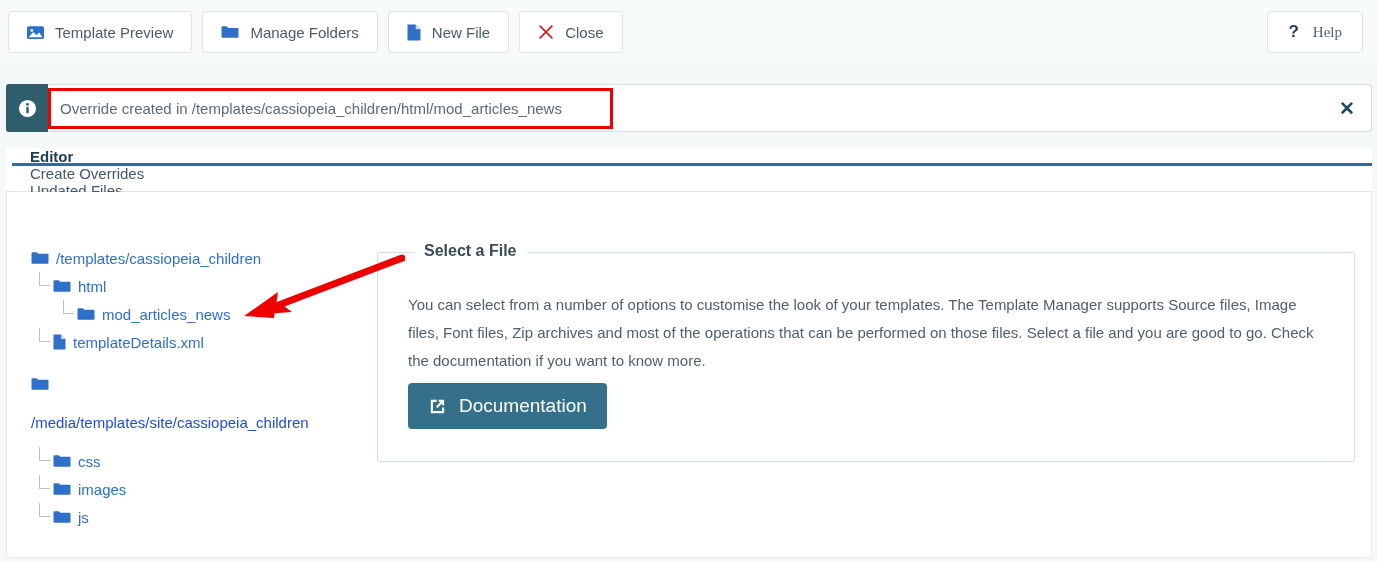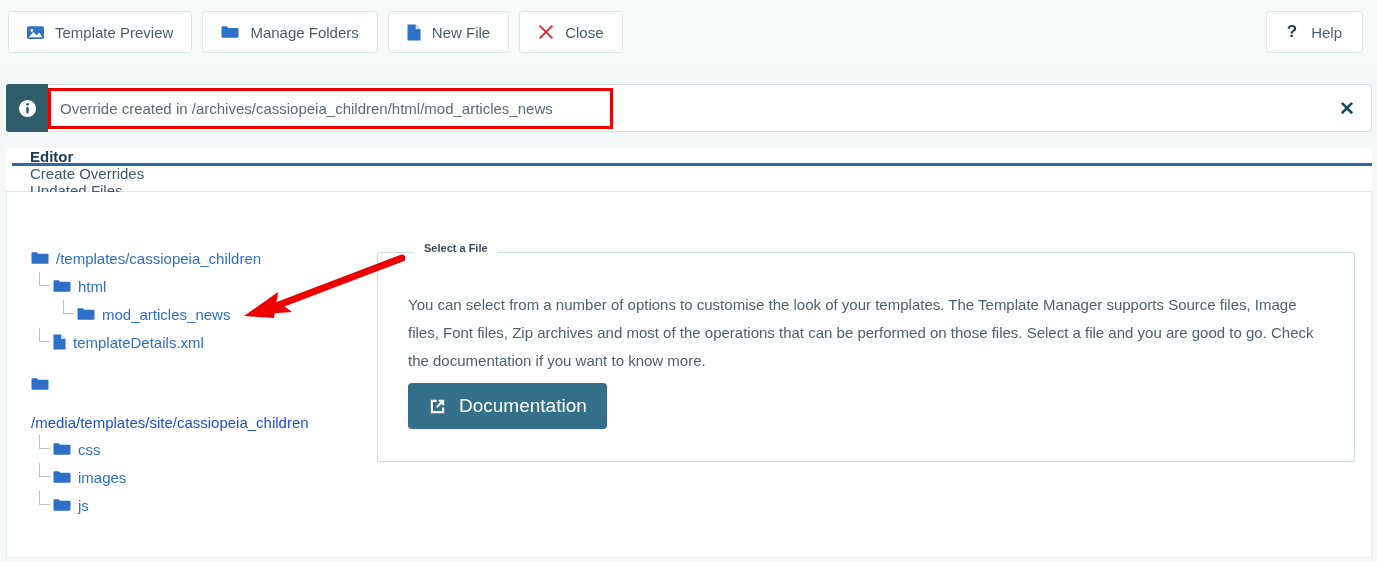--- a/index.html
+++ b/index.html
@@ -21,21 +21,21 @@
   .tb-btn {
     height: 42px; background: #ffffff; border: 1px solid #dfe5e7; border-radius: 4px;
     display: inline-flex; align-items: center; gap: 11px;
     padding: 0 18px; margin-right: 10px; cursor: pointer;
     font-size: 15px; color: #4a5c68; white-space: nowrap;
   }
   .tb-btn .lbl { line-height: 1; }
   .tb-spacer { flex: 1 1 auto; }
   .tb-help { margin-right: 6px; gap: 14px; padding: 0 20px; }
   .tb-help .qm { color: #1f3a52; font-weight: bold; font-size: 17px; }
-  .tb-help .lbl { color: #4f6170; }
+  .tb-help .lbl { color: #4f6170; font-family: Liberation Serif, serif; }
 
   .ico { display: inline-flex; align-items: center; justify-content: center; line-height: 0; }
   .ico svg { display: block; }
 
   
   .alert-wrap {
     position: absolute; left: 6px; top: 84px; width: 1366px; height: 48px;
     display: flex;
   }
   .alert-badge {
@@ -101,21 +101,21 @@
   .root2 { margin-top: 14px; }
   .root2-label { color: #1d4ed8; font-size: 15px; margin-top: 16px; white-space: nowrap; cursor: pointer; }
 
   
   .panel {
     position: absolute; left: 370px; top: 60px; width: 978px; height: 210px;
     border: 1px solid #cfe0e7; border-radius: 2px;
   }
   .panel-legend {
     position: absolute; left: 36px; top: -11px; background: #ffffff; padding: 0 10px;
-    font-size: 11px; font-weight: bold; color: #3a4a58;
+    font-size: 16px; font-weight: bold; color: #3a4a58;
   }
   .panel-body { padding: 38px 30px 0 30px; }
   .panel-p {
     font-size: 15px; color: #4e5f6d; line-height: 28px; margin: 0; max-width: 922px;
   }
   .doc-btn {
     margin-top: 8px; display: inline-flex; align-items: center; gap: 12px;
     background: #35708a; color: #ffffff; border: none; border-radius: 4px;
     height: 46px; padding: 0 20px; font-size: 19px; cursor: pointer;
     font-family: "Liberation Sans", sans-serif;
@@ -179,21 +179,21 @@
     <div class="alert-badge">
       <span class="ico">
         <svg width="19" height="19" viewBox="0 0 20 20">
             <circle cx="10" cy="10" r="9" fill="#ffffff"></circle>
             <circle cx="10" cy="5.6" r="1.5" fill="#2f5d6b"></circle>
             <rect x="8.7" y="8.2" width="2.6" height="7" rx="1.2" fill="#2f5d6b"></rect>
           </svg>
       </span>
     </div>
     <div class="alert-body">
-      <span class="alert-text">Override created in /archives/cassiopeia_children/html/mod_articles_news</span>
+      <span class="alert-text">Override created in /templates/cassiopeia_children/html/mod_articles_news</span>
       <span class="alert-close">✕</span>
     </div>
   </div>
 
   <div class="annot-rect"></div>
 
   <div class="tabs">
     <div class="tab active">
       <span>Editor</span>
     </div>
@@ -257,21 +257,21 @@
       <div class="tree-group root2">
         <div class="tnode">
           <span class="ico">
             <svg width="18" height="14" viewBox="0 0 18 14">
                 <path d="M0.5 2.2 a1 1 0 0 1 1-1 h4.2 l1.6 1.6 h9.2 a1 1 0 0 1 1 1 v8 a1 1 0 0 1-1 1 h-15 a1 1 0 0 1-1-1 Z" fill="#2e6fc7"></path>
               </svg>
           </span>
         </div>
         <div class="root2-label">/media/templates/site/cassiopeia_children</div>
 
-        <div class="tnode lvl1" style="margin-top:4px;text-align:center;">
+        <div class="tnode lvl1" style="margin-top:16px;text-align:center;">
           <span class="guide"></span>
           <span class="ico">
             <svg width="18" height="14" viewBox="0 0 18 14">
                 <path d="M0.5 2.2 a1 1 0 0 1 1-1 h4.2 l1.6 1.6 h9.2 a1 1 0 0 1 1 1 v8 a1 1 0 0 1-1 1 h-15 a1 1 0 0 1-1-1 Z" fill="#2e6fc7"></path>
               </svg>
           </span>
           <span class="tlabel">css</span>
         </div>
 
         <div class="tnode lvl1">

